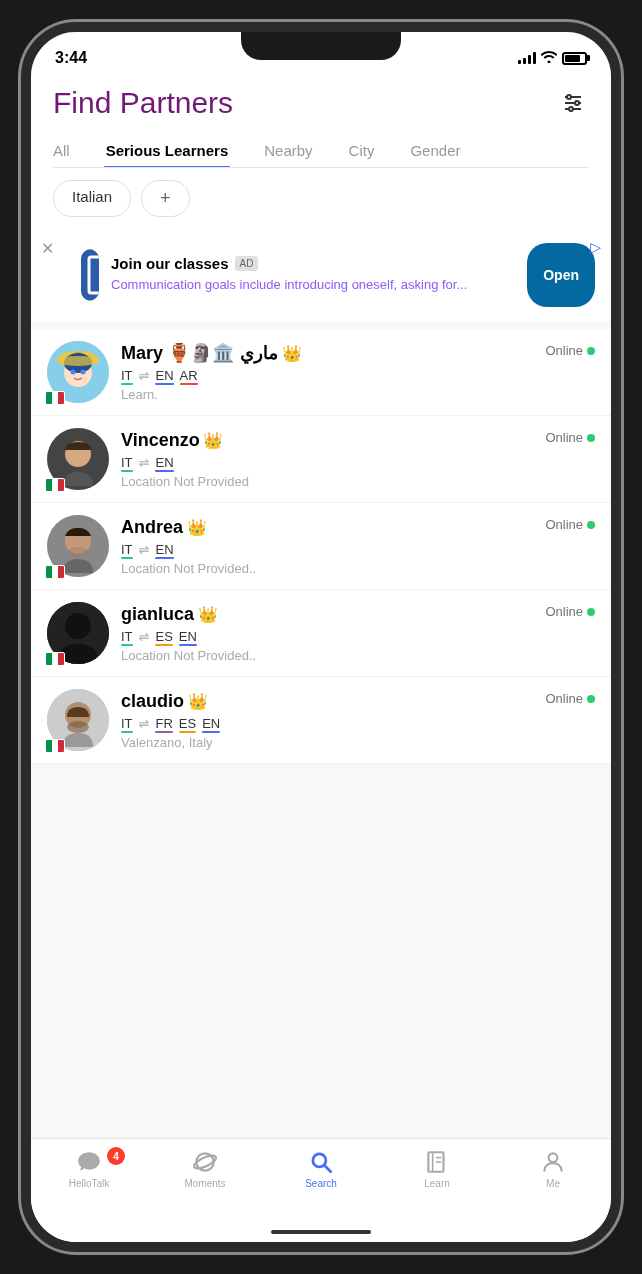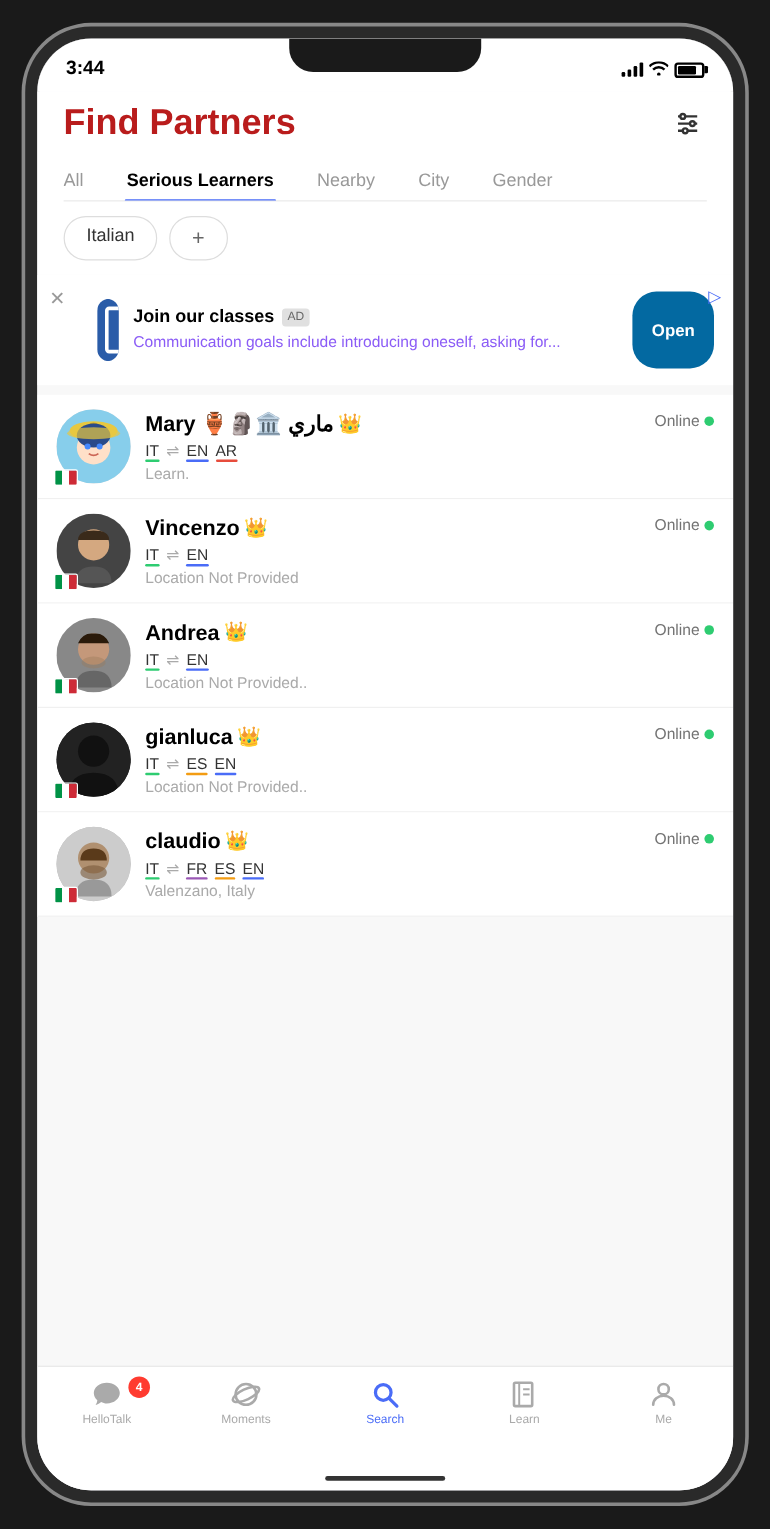--- a/index.html
+++ b/index.html
@@ -117,22 +117,22 @@
       background: white;
     }
     .header-top {
       display: flex;
       justify-content: space-between;
       align-items: center;
       margin-bottom: 14px;
     }
     .page-title {
       font-size: 30px;
-      font-weight: 700;
-      color: #b91c1c;
+      font-weight: 400;
+      color: #701a75;
     }
     .filter-icon {
       width: 32px;
       height: 32px;
       display: flex;
       align-items: center;
       justify-content: center;
     }
     .filter-svg {
       width: 24px;
@@ -221,21 +221,21 @@
       font-size: 16px;
       color: #999;
       cursor: pointer;
     }
     .ad-content {
       flex: 1;
       min-width: 0;
     }
     .ad-title-row {
       display: flex;
-      align-items: flex-end;
+      align-items: center;
       gap: 6px;
       margin-bottom: 4px;
     }
     .ad-title {
       font-size: 15px;
       font-weight: 600;
       color: #000;
     }
     .ad-badge {
       background: #e0e0e0;

